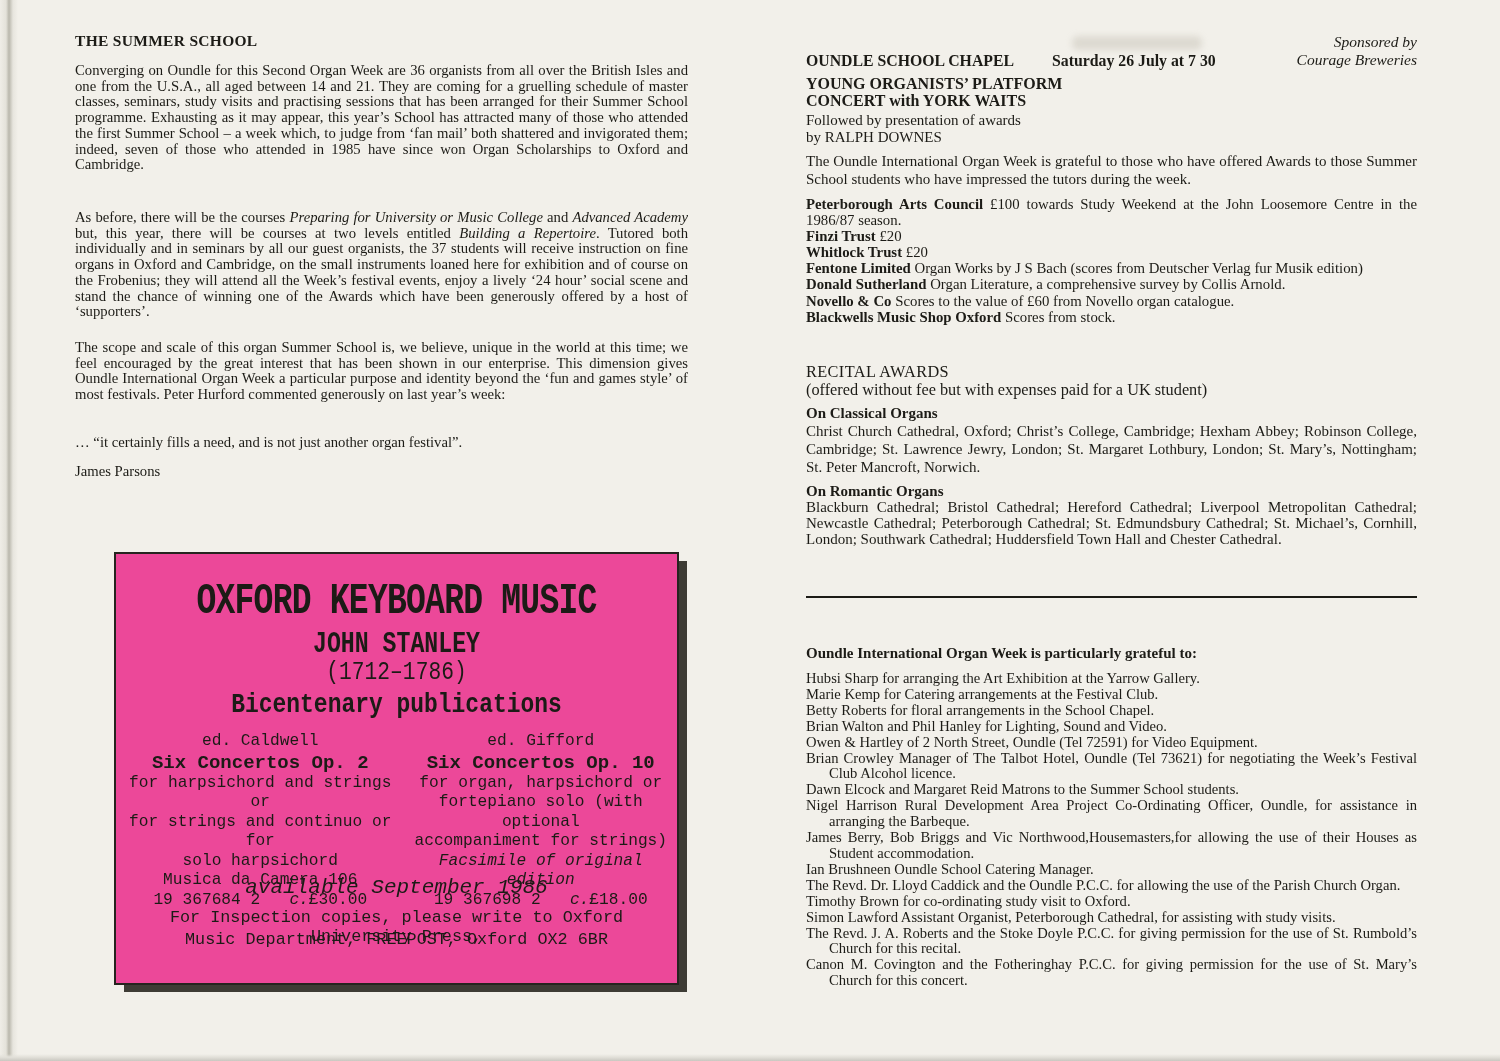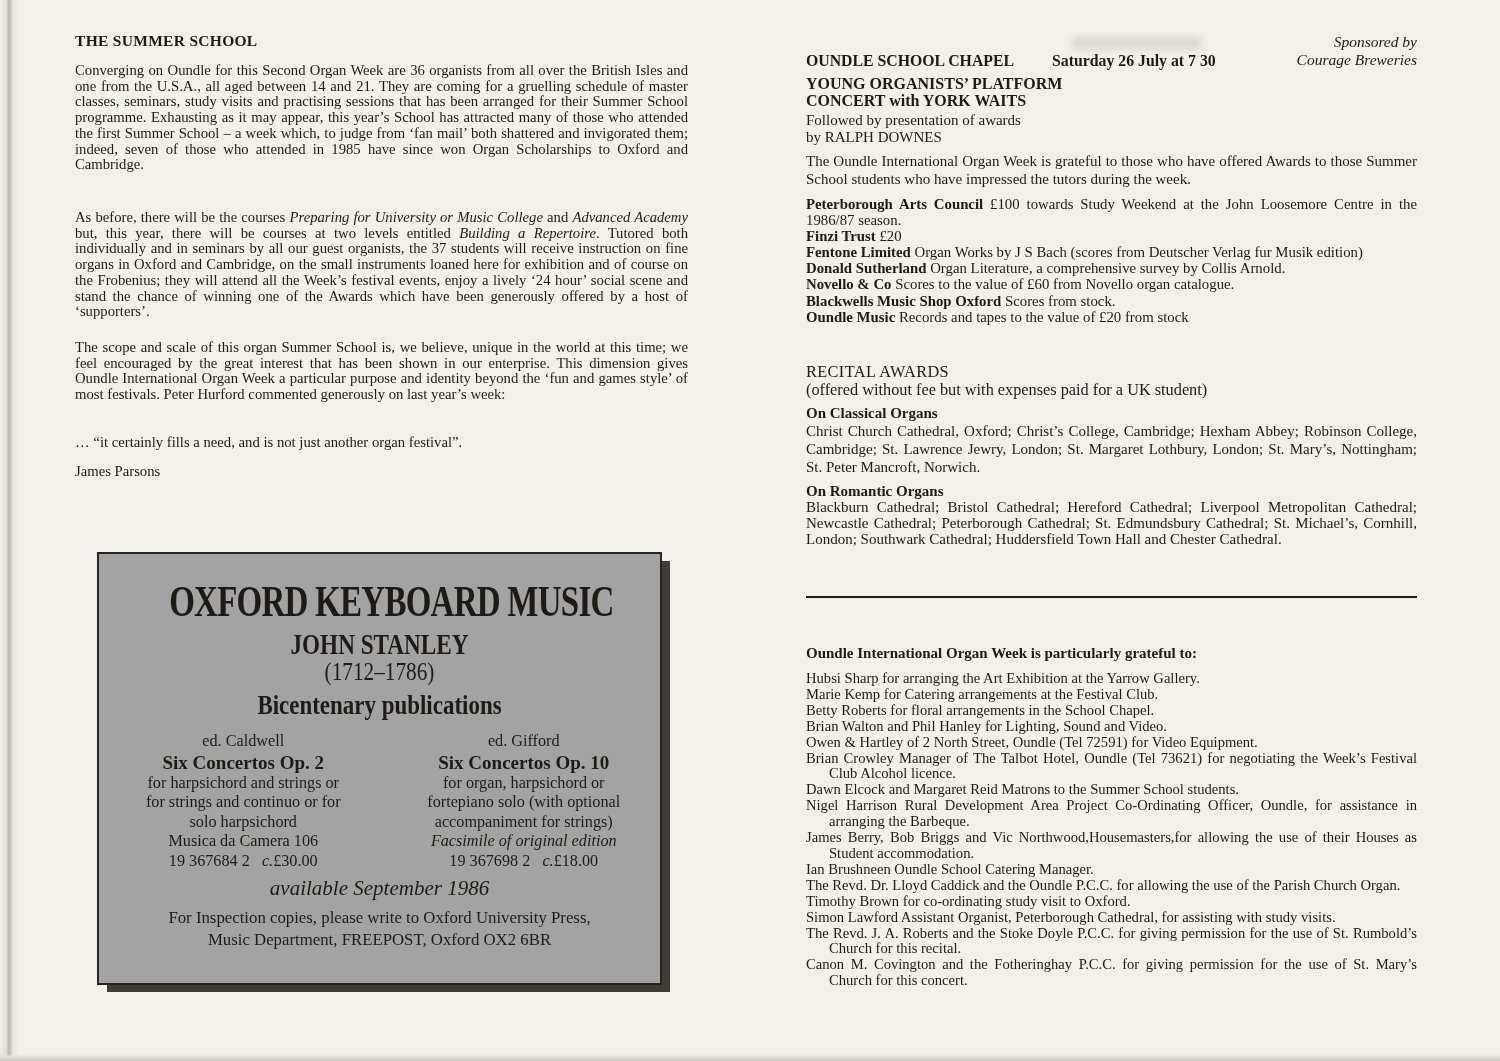--- a/index.html
+++ b/index.html
@@ -33,26 +33,26 @@
   .page-left .block { position:absolute; left:0; width:613px; }
   .lp-heading { top:0; font-weight:bold; font-size:15.5px; letter-spacing:0.3px; }
   .lp-p1 { top:30px; text-align:justify; }
   .lp-p2 { top:177px; text-align:justify; }
   .lp-p3 { top:307px; text-align:justify; }
   .lp-quote { top:402px; }
   .lp-sig { top:431px; }
 
   
   .ad-box {
-    position:absolute; left:97px; top:552px; width:561px; height:429px;
-    background:#a3a3a3;
+    position:absolute; left:114px; top:552px; width:561px; height:429px;
+    background:#ec4899;
     border:2.5px solid #26241f;
     box-shadow:9px 8px 0 -1px #3e3c35;
     text-align:center;
-    font-family:Liberation Serif, serif;
+    font-family:Liberation Mono, monospace;
   }
   .ad-box .abs { position:absolute; left:0; width:100%; }
   .ad-title { top:22px; font-size:44px; font-weight:bold; white-space:nowrap; transform:scaleX(0.75); transform-origin:center; letter-spacing:-1px; }
   .ad-subtitle { top:74px; font-size:29px; font-weight:bold; white-space:nowrap; transform:scaleX(0.8); transform-origin:center; }
   .ad-years { top:104px; font-size:25px; white-space:nowrap; transform:scaleX(0.85); transform-origin:center; }
   .ad-tagline { top:136px; font-size:27px; font-weight:bold; white-space:nowrap; transform:scaleX(0.85); transform-origin:center; }
   .ad-cols { top:178px; display:flex; }
   .ad-col { width:50%; font-size:16.2px; line-height:19.5px;padding-left:8px; }
   .ad-editor {}
   .ad-work { font-weight:bold; font-size:19px; line-height:22px; }
@@ -157,30 +157,30 @@
     <div>Followed by presentation of awards</div>
     <div>by RALPH DOWNES</div>
   </div>
   <div class="block rp-intro">The Oundle International Organ Week is grateful to those who have offered Awards to those Summer School students who have impressed the tutors during the week.</div>
   <div class="block rp-awards">
 
       <div class="award"><b>Peterborough Arts Council</b><span> £100 towards Study Weekend at the John Loosemore Centre in the 1986/87 season.</span></div>
 
       <div class="award"><b>Finzi Trust</b><span> £20</span></div>
 
+      <div class="award"><b>Whitlock Trust</b><span> £20</span></div>
 
       <div class="award"><b>Fentone Limited</b><span> Organ Works by J S Bach (scores from Deutscher Verlag fur Musik edition)</span></div>
 
       <div class="award"><b>Donald Sutherland</b><span> Organ Literature, a comprehensive survey by Collis Arnold.</span></div>
 
       <div class="award"><b>Novello &amp; Co</b><span> Scores to the value of £60 from Novello organ catalogue.</span></div>
 
       <div class="award"><b>Blackwells Music Shop Oxford</b><span> Scores from stock.</span></div>
 
-      <div class="award"><b>Oundle Music</b><span> Records and tapes to the value of £20 from stock</span></div>
     </div>
   <div class="block rp-recital">
     <div class="rp-recital-head">RECITAL AWARDS</div>
     <div>(offered without fee but with expenses paid for a UK student)</div>
   </div>
   <div class="block rp-classical">
     <div class="org-head">On Classical Organs</div>
     <div class="org-text">Christ Church Cathedral, Oxford; Christ’s College, Cambridge; Hexham Abbey; Robinson College, Cambridge; St. Lawrence Jewry, London; St. Margaret Lothbury, London; St. Mary’s, Nottingham; St. Peter Mancroft, Norwich.</div>
   </div>
   <div class="block rp-romantic">

